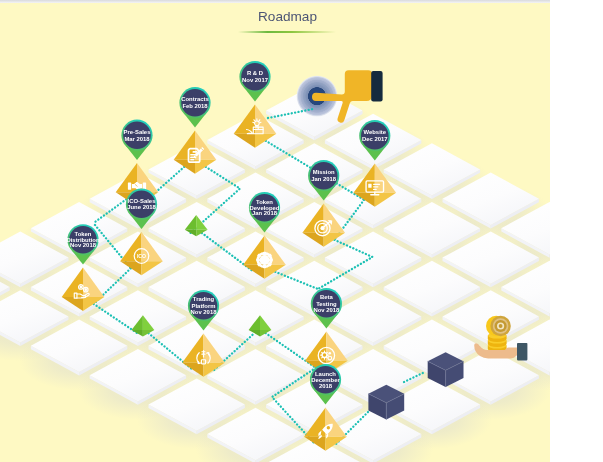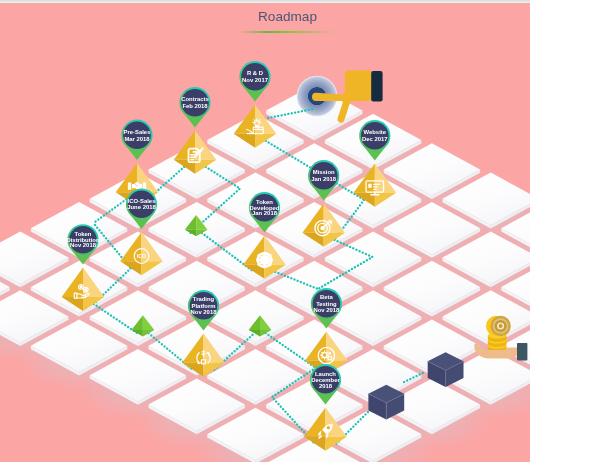--- a/index.html
+++ b/index.html
@@ -1,18 +1,18 @@
 <!DOCTYPE html>
 <html><head>
 <meta charset="utf-8">
 <style>
   html,body{margin:0;padding:0;background:#fff;-webkit-font-smoothing:antialiased;}
 svg text{-webkit-font-smoothing:antialiased;}
   body{width:603px;height:462px;overflow:hidden;font-family:"Liberation Sans",sans-serif;}
-  #page{position:relative;width:530px;height:462px;overflow:hidden;background:#fca5a5;}
+  #page{position:relative;width:530px;height:462px;overflow:hidden;background:#fef9c3;padding-left:20px;}
   #topbar{position:absolute;left:0;top:0;width:603px;height:3px;background:linear-gradient(#d9dadc,#f4f4f5);}
   #title{position:absolute;left:-14px;top:9px;width:603px;text-align:center;font-size:13.6px;color:#4d5575;}
   #title-underline{position:absolute;left:238px;top:31px;width:98px;height:2px;background:linear-gradient(to right,rgba(122,193,67,0),#6cb93f 30%,#8dc63f 55%,rgba(141,198,63,0));}
   svg#scene{position:absolute;left:0;top:0;display:block;}
   .pintext{font-family:"Liberation Sans",sans-serif;font-size:5.9px;font-weight:bold;fill:#fff;text-anchor:middle;}
 </style>
 </head>
 <body>
 
 <div id="page">

